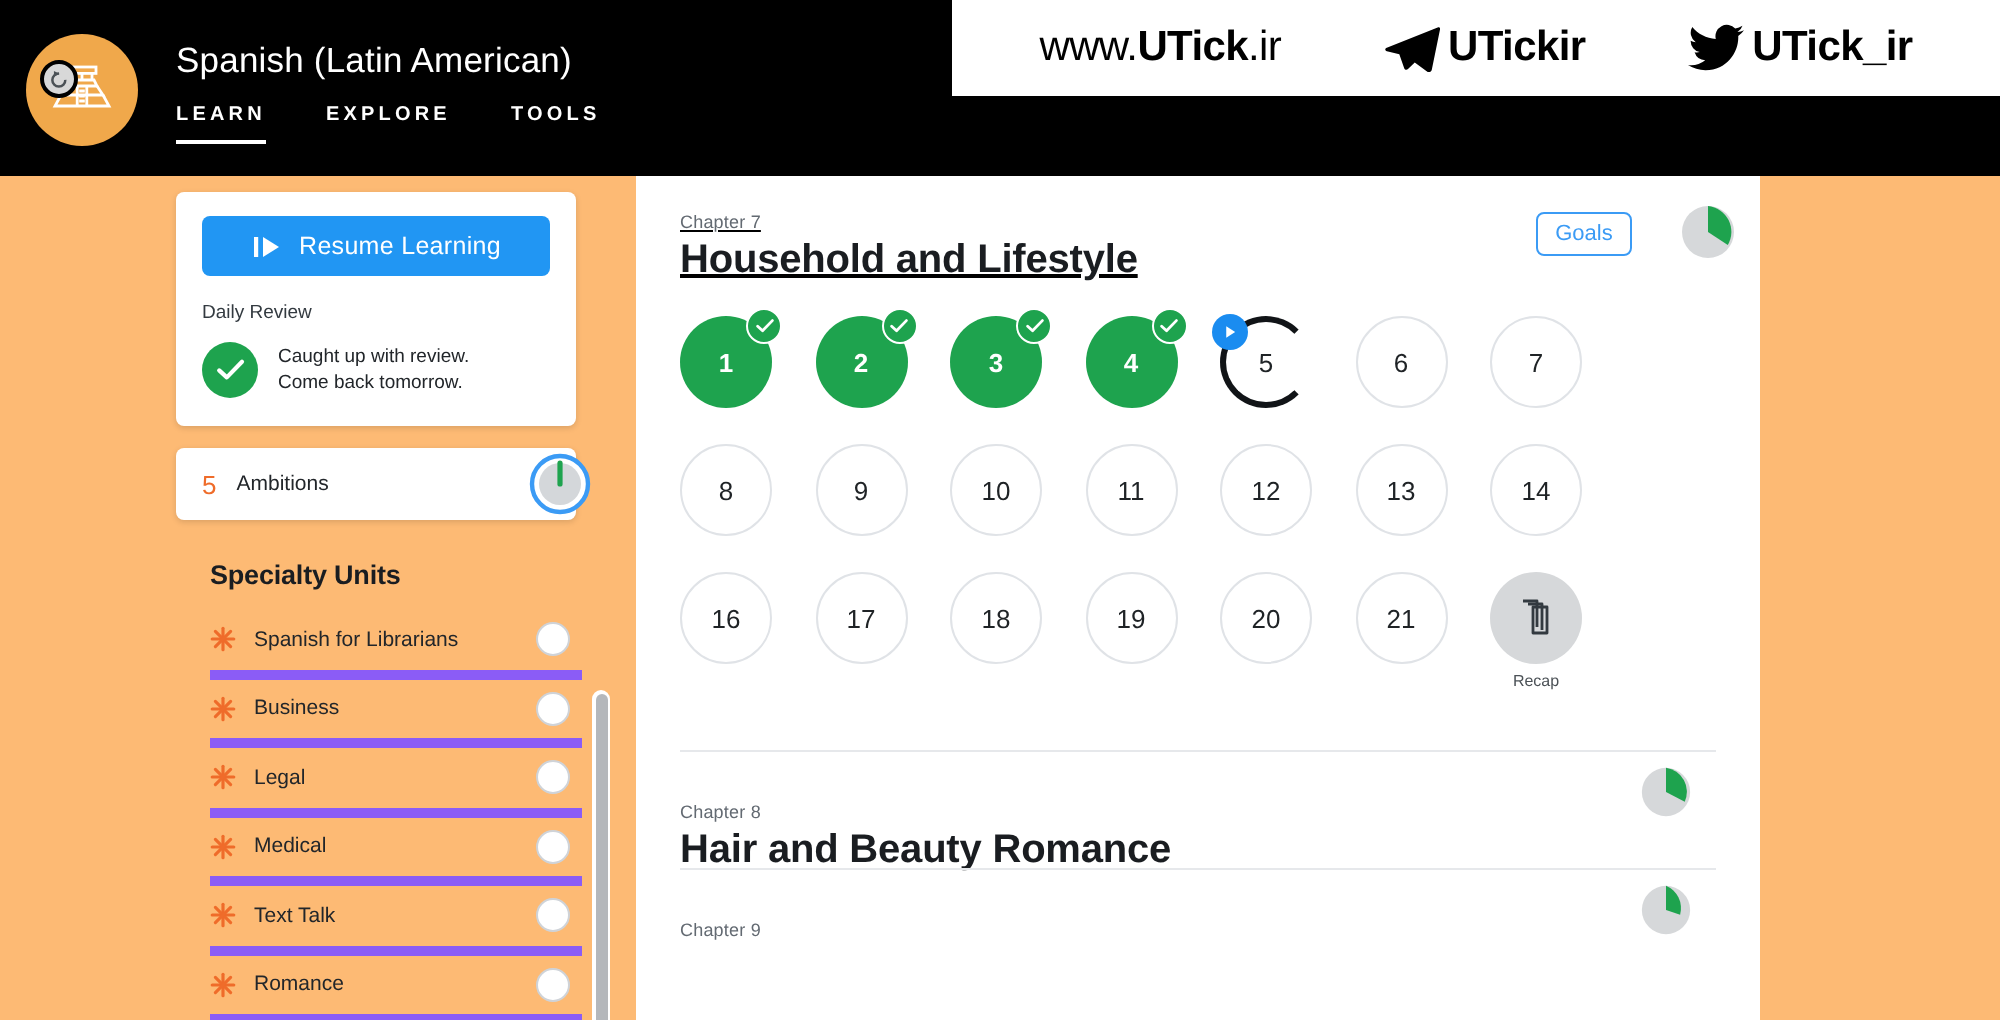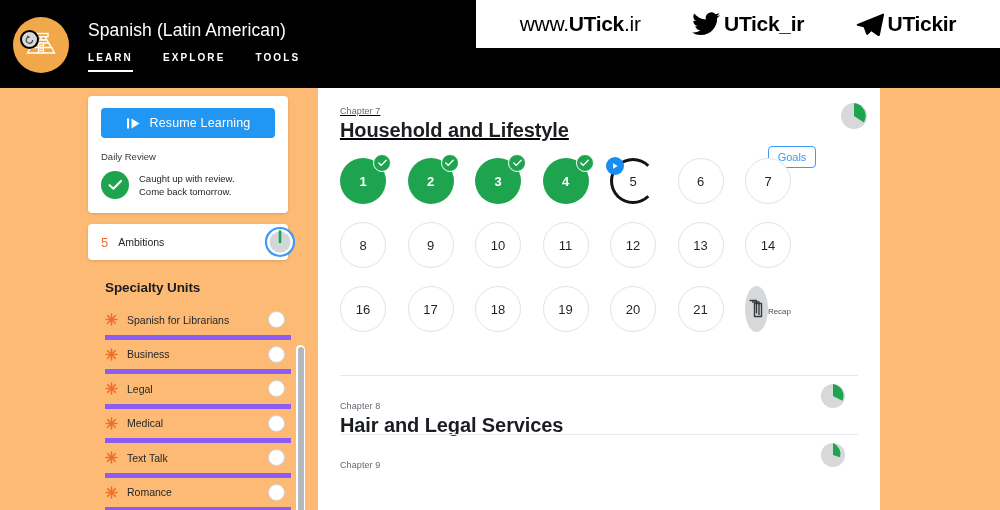--- a/index.html
+++ b/index.html
@@ -285,21 +285,20 @@
     border: 1.3px solid #3b9bf5;
     border-radius: 4px;
     background: #ffffff;
     color: #3b9bf5;
     font-size: 11px;
     font-family: "Liberation Sans", sans-serif;
     cursor: pointer;
     display: flex;
     align-items: center;
     justify-content: center;
-    margin-top: 40px;
   }
 
   .chapter-pie {
     position: absolute;
     right: 12px; top: 14px;
     cursor: pointer;
   }
 
   
   .lessons {
@@ -365,21 +364,21 @@
     background: #1a8cf0;
     display: flex;
     align-items: center;
     justify-content: center;
   }
 
   .recap {
     position: relative;
     width: 46px;
     display: flex;
-    flex-direction: row;
+    flex-direction: column;
     align-items: center;
     cursor: pointer;
     text-align: right;
   }
   .recap-circle {
     width: 46px; height: 46px;
     border-radius: 50%;
     background: #d6d8da;
     display: flex;
     align-items: center;
@@ -442,32 +441,32 @@
       <div class="nav-tab">TOOLS</div>
     </div>
 
     <div class="watermark">
       <div class="wm-item">
         <span class="wm-url"><span>www.</span><b>UTick</b><span>.ir</span></span>
       </div>
       <div class="wm-item">
         <span>
           <svg width="28" height="24" viewBox="0 0 24 20">
-            <path fill="#000" d="M24 2.4c-.9.4-1.8.66-2.8.78a4.9 4.9 0 0 0 2.14-2.7c-.94.56-2 .96-3.1 1.18A4.88 4.88 0 0 0 11.9 6.1c-4.06-.2-7.66-2.15-10.07-5.1a4.9 4.9 0 0 0 1.5 6.52 4.8 4.8 0 0 1-2.2-.6v.06a4.88 4.88 0 0 0 3.9 4.78 4.9 4.9 0 0 1-2.2.08 4.88 4.88 0 0 0 4.55 3.39A9.8 9.8 0 0 1 0 17.3a13.8 13.8 0 0 0 7.55 2.2c9.05 0 14-7.5 14-14 0-.21 0-.42-.02-.63A9.9 9.9 0 0 0 24 2.4z"></path>
+            <path fill="#000" d="M23 1.2 1.2 9.9c-.9.36-.86 1.3.06 1.53l5.3 1.3 2.1 5.9c.3.8 1.06.95 1.62.4l2.9-2.8 5.4 3.9c.75.55 1.7.14 1.9-.77L23.98 2.2c.2-.9-.3-1.35-.98-1z"></path>
           </svg>
         </span>
-        <span class="wm-text">UTick_ir</span>
+        <span class="wm-text">UTickir</span>
       </div>
       <div class="wm-item">
         <span>
           <svg width="28" height="24" viewBox="0 0 24 20">
-            <path fill="#000" d="M23 1.2 1.2 9.9c-.9.36-.86 1.3.06 1.53l5.3 1.3 2.1 5.9c.3.8 1.06.95 1.62.4l2.9-2.8 5.4 3.9c.75.55 1.7.14 1.9-.77L23.98 2.2c.2-.9-.3-1.35-.98-1z"></path>
+            <path fill="#000" d="M24 2.4c-.9.4-1.8.66-2.8.78a4.9 4.9 0 0 0 2.14-2.7c-.94.56-2 .96-3.1 1.18A4.88 4.88 0 0 0 11.9 6.1c-4.06-.2-7.66-2.15-10.07-5.1a4.9 4.9 0 0 0 1.5 6.52 4.8 4.8 0 0 1-2.2-.6v.06a4.88 4.88 0 0 0 3.9 4.78 4.9 4.9 0 0 1-2.2.08 4.88 4.88 0 0 0 4.55 3.39A9.8 9.8 0 0 1 0 17.3a13.8 13.8 0 0 0 7.55 2.2c9.05 0 14-7.5 14-14 0-.21 0-.42-.02-.63A9.9 9.9 0 0 0 24 2.4z"></path>
           </svg>
         </span>
-        <span class="wm-text">UTickir</span>
+        <span class="wm-text">UTick_ir</span>
       </div>
     </div>
   </div>
 
   <div class="sidebar">
 
     <div class="card card-resume">
       <button class="resume-btn">
         <span style="display:flex;">
           <svg width="15" height="13" viewBox="0 0 15 13">
@@ -760,21 +759,21 @@
               </g>
             </svg>
           </div>
           <div class="recap-label">Recap</div>
         </div>
       </div>
     </div>
 
     <div class="next-chapter first">
       <div class="chapter-sub">Chapter 8</div>
-      <div class="chapter-name">Hair and Legal Services</div>
+      <div class="chapter-name">Hair and Beauty Romance</div>
       <span class="chapter-pie" style="top:7px;">
         <svg width="26" height="26" viewBox="0 0 28 28">
           <circle cx="14" cy="14" r="13" fill="#d6d8da"></circle>
           <path d="M14 14 L14 1 A13 13 0 0 1 24.1 19.2 Z" fill="#1ea34e"></path>
         </svg>
       </span>
     </div>
 
     <div class="next-chapter">
       <div class="chapter-sub">Chapter 9</div>

